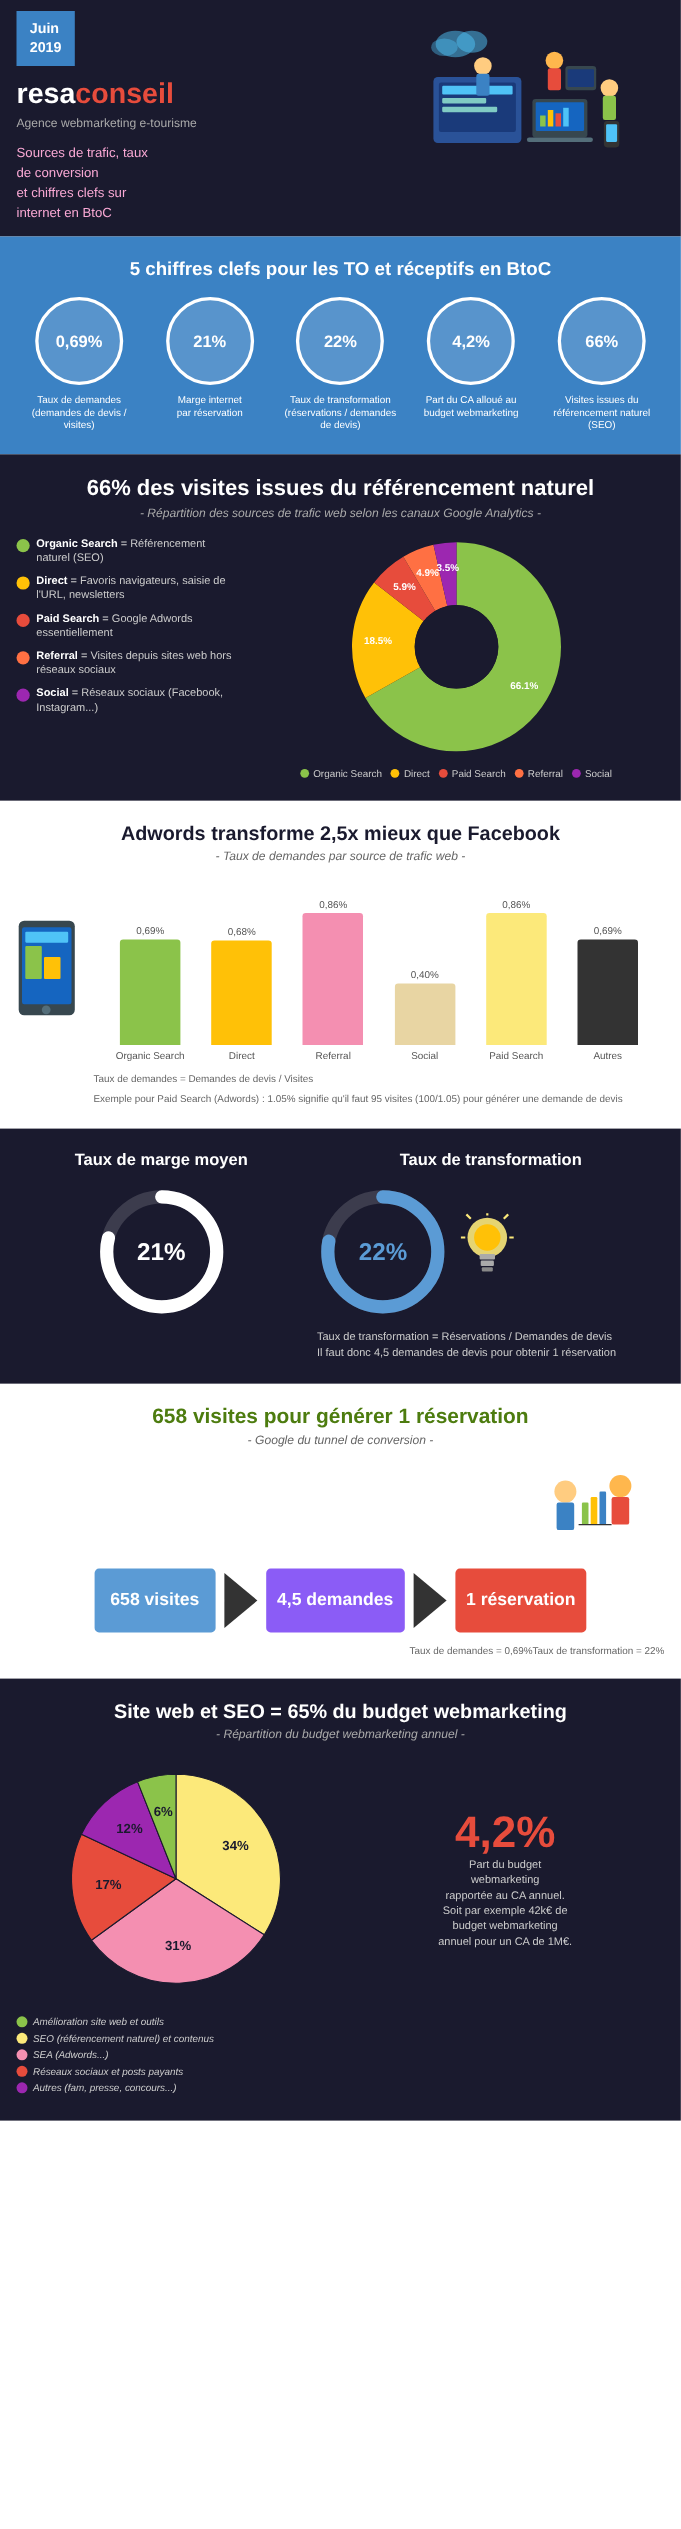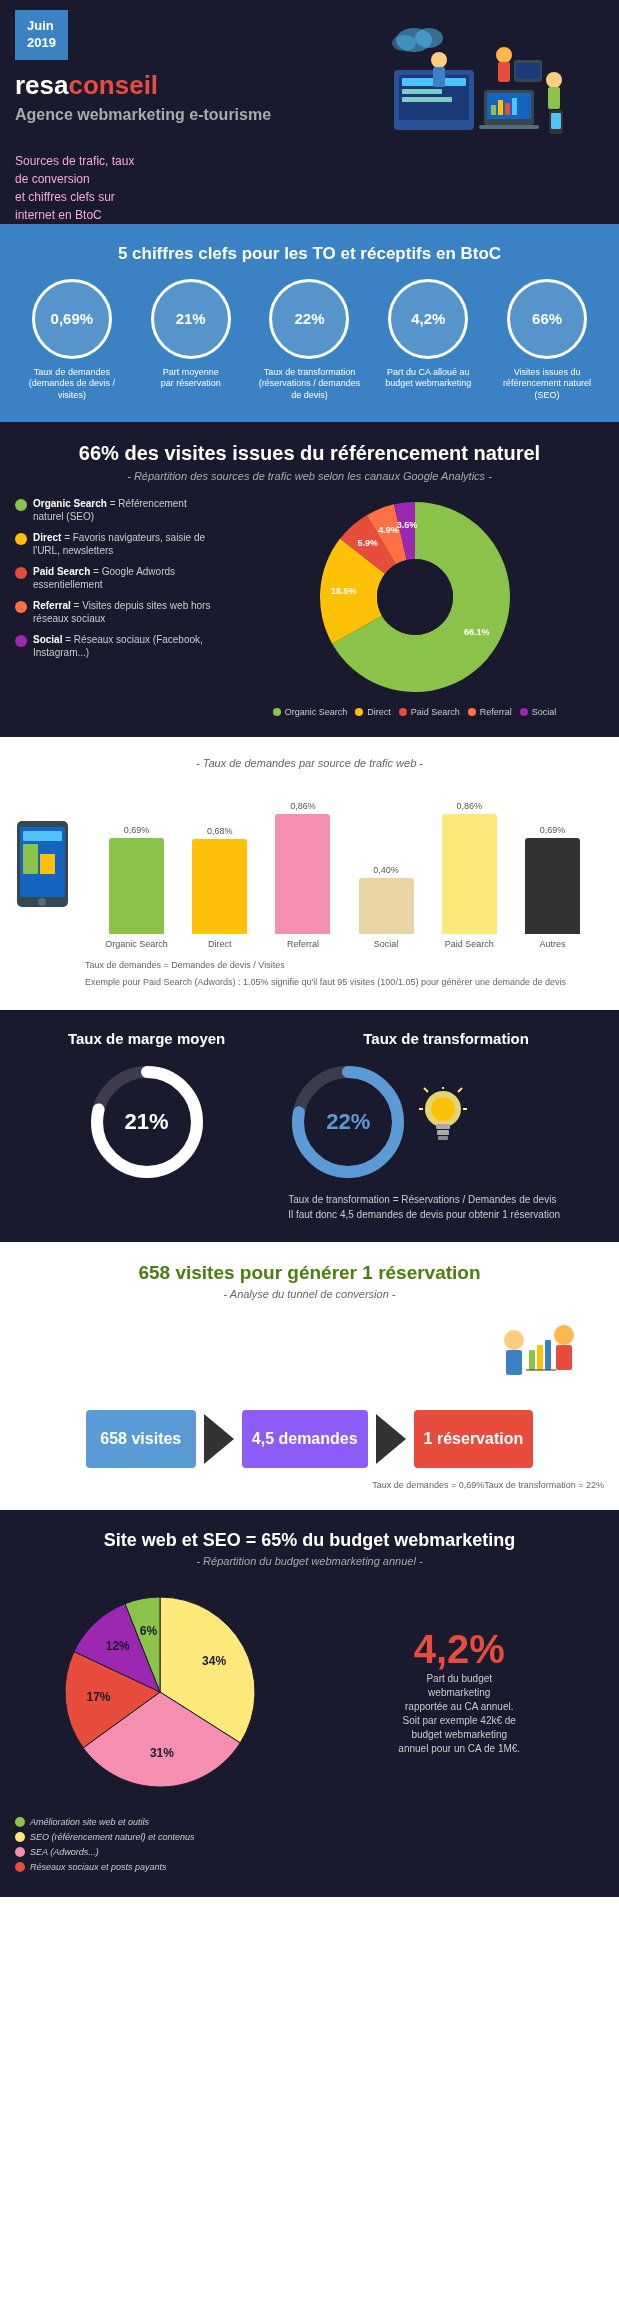--- a/index.html
+++ b/index.html
@@ -370,21 +370,21 @@
 </head>
 <body>
 
 <div class="section-header-top">
   <div class="top-text-area">
     <div class="date-badge" style="white-space:pre-line;">Juin
 2019</div>
     <div style="text-align:left; margin-bottom:5px;">
       <span style="font-size:26px;font-weight:900;color:white;">resa</span><span style="font-size:26px;font-weight:900;color:#e74c3c;">conseil</span>
     </div>
-    <div style="color:#aaa;font-size:16px;margin-bottom:28px;font-weight:bold;">Agence webmarketing  e-tourisme</div>
+    <div style="color:#aaa;font-size:11px;margin-bottom:12px;">Agence webmarketing  e-tourisme</div>
     <div style="color: #f9a8d4; font-size: 12px; margin-top: 10px; line-height: 1.5; white-space: pre-line;">Sources de trafic, taux
 de conversion
 et chiffres clefs sur
 internet en BtoC</div>
   </div>
   <div class="top-illus">
     
     <svg width="210" height="200" viewBox="0 0 210 200" xmlns="http://www.w3.org/2000/svg">
 
       <rect x="10" y="60" width="80" height="60" fill="#2a5298" rx="4"></rect>
@@ -428,21 +428,21 @@
   <div class="section-title">5 chiffres clefs pour les TO et réceptifs en BtoC</div>
   <div class="stats-row" id="stats-row">
       <div class="stat-item">
     <div class="stat-circle">0,69%</div>
     <div class="stat-label" style="white-space:pre-line;">Taux de demandes
 (demandes de devis /
 visites)</div>
   </div>
       <div class="stat-item">
     <div class="stat-circle">21%</div>
-    <div class="stat-label" style="white-space:pre-line;">Part moyenne
+    <div class="stat-label" style="white-space:pre-line;">Marge internet
 par réservation</div>
   </div>
       <div class="stat-item">
     <div class="stat-circle">22%</div>
     <div class="stat-label" style="white-space:pre-line;">Taux de transformation
 (réservations / demandes
 de devis)</div>
   </div>
       <div class="stat-item">
     <div class="stat-circle">4,2%</div>
@@ -519,20 +519,21 @@
           <div class="pie-label-item">
     <div class="pie-label-dot" style="background:#9c27b0;"></div>
     <span>Social</span>
   </div>
         </div>
     </div>
   </div>
 </div>
 
 <div class="section-white">
+  <div class="section-white-title">Adwords transforme 2,5x mieux que Facebook</div>
   <div class="section-white-subtitle">- Taux de demandes par source de trafic web -</div>
 
   <div style="display:flex;gap:10px;align-items:flex-start;">
     <div style="flex:0 0 60px;padding-top:30px;">
       <svg width="55" height="90" viewBox="0 0 55 90" xmlns="http://www.w3.org/2000/svg">
         <rect x="2" y="2" width="51" height="86" rx="5" fill="#37474f"></rect>
         <rect x="5" y="8" width="45" height="70" fill="#1565c0" rx="2"></rect>
         <rect x="8" y="12" width="39" height="10" fill="#4fc3f7" rx="1"></rect>
         <rect x="8" y="25" width="15" height="30" fill="#8bc34a" rx="1"></rect>
         <rect x="25" y="35" width="15" height="20" fill="#ffc107" rx="1"></rect>
@@ -617,21 +618,21 @@
         </div>
       </div>
       <div class="transformation-note" style="white-space:pre-line;">Taux de transformation = Réservations / Demandes de devis
 Il faut donc 4,5 demandes de devis pour obtenir 1 réservation</div>
     </div>
   </div>
 </div>
 
 <div class="section-658">
   <div class="section-658-title">658 visites pour générer 1 réservation</div>
-  <div class="section-658-subtitle">- Analyse du tunnel de conversion -</div>
+  <div class="section-658-subtitle">- Google du tunnel de conversion -</div>
 
   <div style="display:flex;justify-content:flex-end;margin-bottom:10px;">
     <svg width="120" height="80" viewBox="0 0 120 80" xmlns="http://www.w3.org/2000/svg">
 
       <circle cx="30" cy="20" r="10" fill="#ffcc80"></circle>
       <rect x="22" y="30" width="16" height="25" fill="#3b82c4" rx="2"></rect>
       <circle cx="80" cy="15" r="10" fill="#ffb74d"></circle>
       <rect x="72" y="25" width="16" height="25" fill="#e74c3c" rx="2"></rect>
 
       <rect x="45" y="30" width="6" height="20" fill="#8bc34a" rx="1"></rect>
@@ -698,14 +699,18 @@
     <span class="seo-legend-text">SEO (référencement naturel) et contenus</span>
   </div>
       <div class="seo-legend-item">
     <div class="seo-legend-dot" style="background:#f48fb1;"></div>
     <span class="seo-legend-text">SEA (Adwords...)</span>
   </div>
       <div class="seo-legend-item">
     <div class="seo-legend-dot" style="background:#e74c3c;"></div>
     <span class="seo-legend-text">Réseaux sociaux et posts payants</span>
   </div>
+      <div class="seo-legend-item">
+    <div class="seo-legend-dot" style="background:#9c27b0;"></div>
+    <span class="seo-legend-text">Autres (fam, presse, concours...)</span>
+  </div>
     </div>
 </div>
 
 </body></html>

